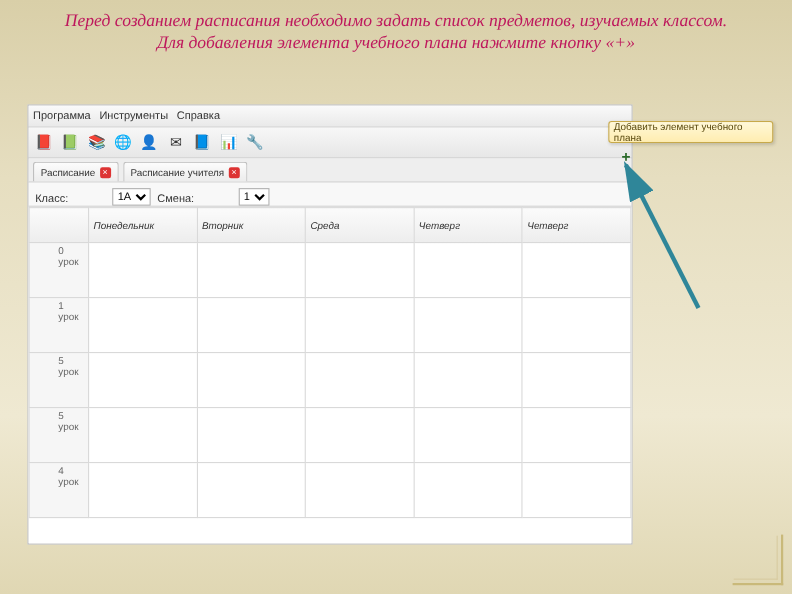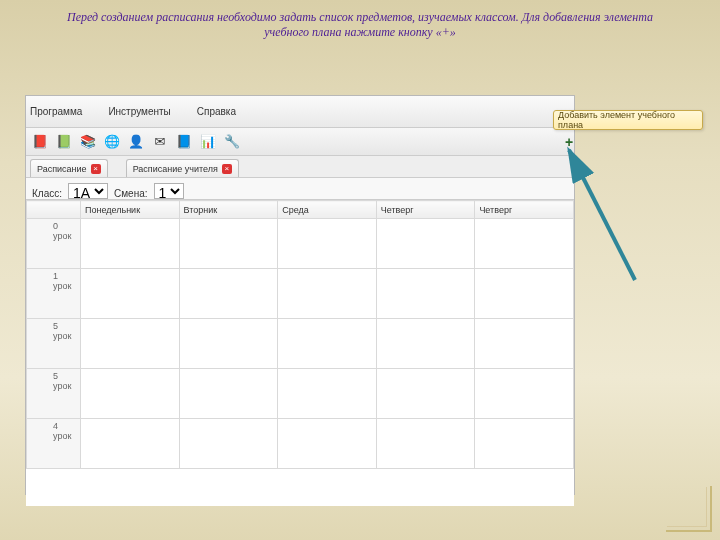--- a/index.html
+++ b/index.html
@@ -5,45 +5,45 @@
   * { box-sizing: border-box; margin: 0; padding: 0; }
   html, body { width: 720px; height: 540px; overflow: hidden; }
   body {
     font-family: Georgia, 'Times New Roman', serif;
     background: linear-gradient(180deg, #d9cfa8 0%, #e6dec0 30%, #efe9d2 70%, #e0d7b3 100%);
     position: relative;
   }
   .slide-caption {
     text-align: center;
     font-style: italic;
-    font-size: 12px;
-    color: #4c1d95;
+    font-size: 16px;
+    color: #be185d;
     padding: 10px 50px 6px 50px;
     line-height: 1.25;
   }
   .app-window {
     position: absolute;
     left: 25px;
     top: 95px;
     width: 550px;
     height: 400px;
     background: #f4f4f4;
     border: 1px solid #b8b8b8;
     font-family: Tahoma, Arial, sans-serif;
     font-size: 10px;
     color: #333;
   }
   .menubar {
-    height: 32px;
+    height: 20px;
     background: linear-gradient(#fafafa,#e9e9e9);
     border-bottom: 1px solid #ccc;
     display: flex;
     align-items: center;
     padding: 0 4px;
-    gap: 26px;
+    gap: 8px;
   }
   .menubar span { cursor: default; }
   .toolbar {
     height: 28px;
     background: linear-gradient(#f7f7f7,#e7e7e7);
     border-bottom: 1px solid #ccc;
     display: flex;
     align-items: center;
     padding: 0 4px;
     gap: 4px;
@@ -53,21 +53,21 @@
     border-radius: 2px;
     display: flex; align-items: center; justify-content: center;
   }
   .tabsbar {
     height: 22px;
     background: #eee;
     border-bottom: 1px solid #ccc;
     display: flex;
     align-items: flex-end;
     padding: 0 4px;
-    gap: 18px;
+    gap: 4px;
   }
   .tab {
     height: 18px;
     padding: 0 6px;
     background: linear-gradient(#fcfcfc,#ececec);
     border: 1px solid #bfbfbf;
     border-bottom: none;
     border-radius: 3px 3px 0 0;
     display: flex; align-items: center; gap: 4px;
     font-size: 9px;
@@ -82,24 +82,25 @@
   .filterbar {
     height: 22px;
     background: #f8f8f8;
     border-bottom: 1px solid #ccc;
     display: flex;
     align-items: flex-end;
     padding: 0 6px;
     gap: 6px;
   }
   .filterbar select {
-    font-size: 14px;
+    font-size: 10px;
     height: 16px;
     border: 1px solid #b0b0b0;
     background: #fff;
+    margin-left: 34px;
   }
   .grid-wrap {
     position: relative;
     height: calc(100% - 92px);
     overflow: hidden;
     background: #fff;
   }
   table.sched {
     border-collapse: collapse;
     width: 100%;
@@ -109,21 +110,22 @@
   }
   table.sched th, table.sched td {
     border: 1px solid #d9d9d9;
     text-align: left;
     padding: 2px 4px;
   }
   table.sched th {
     background: linear-gradient(#fbfbfb,#ededed);
     font-weight: normal;
     color: #333;
-    height: 18px;
+    height: 32px;
+    font-style: italic;
   }
   table.sched td.rowhdr {
     background: #f6f6f6;
     color: #666;
     width: 54px;
     height: 50px;
     vertical-align: top;
     padding-left: 26px;
   }
   table.sched th.rowhdr-head { width: 54px; }

